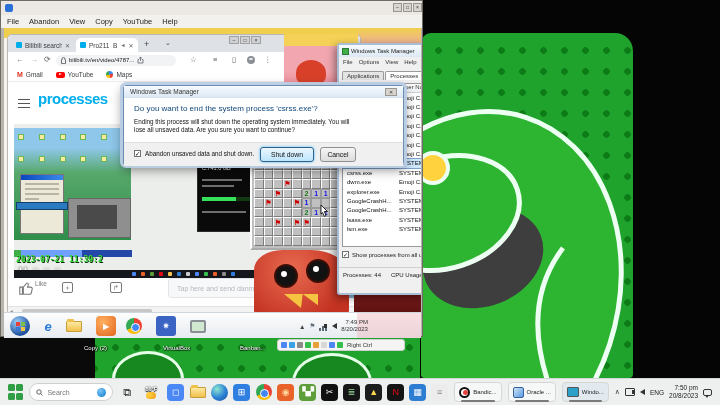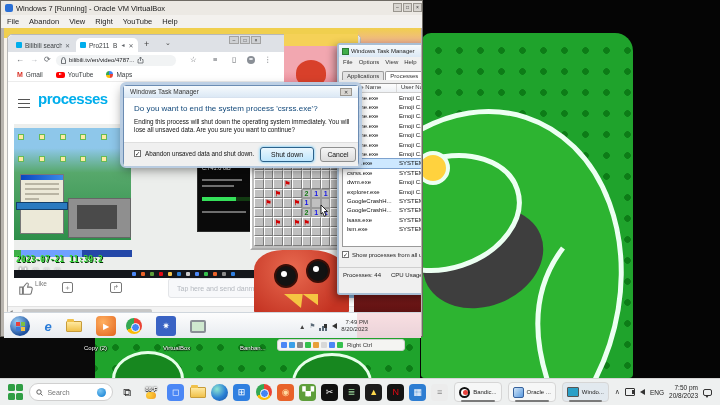--- a/index.html
+++ b/index.html
@@ -168,21 +168,21 @@
   .tm-row.sel{background:#cde8ff;outline:1px solid #7da2ce;}
   .tm-name{width:54px;font-size:6px;color:#111;padding-left:4px;white-space:nowrap;overflow:hidden;}
   .tm-user{width:60px;font-size:6px;color:#111;padding-left:2px;white-space:nowrap;overflow:hidden;}
   .tm-showall{position:absolute;left:3px;top:206px;display:flex;align-items:center;gap:3px;width:118px;}
   .cb{width:7px;height:7px;background:#fff;border:1px solid #707070;color:#1d5fbf;font-size:6px;line-height:6px;text-align:center;flex:0 0 auto;}
   .tm-showall span{font-size:6px;color:#222;white-space:nowrap;overflow:hidden;}
   .tm-status{position:absolute;left:0;top:222px;width:100%;height:14px;background:#f0f0f0;border-top:1px solid #cfcfcf;display:flex;align-items:center;gap:10px;padding:0 4px;}
   .tm-status span{font-size:6px;color:#222;white-space:nowrap;}
 
   
-  .dlg{left:119px;top:57px;width:236px;height:80px;z-index:10;background:#fff;border:1px solid #6b8cb3;outline:3px solid rgba(185,205,228,.95);border-radius:3px;box-shadow:0 4px 12px rgba(0,0,0,.5);}
+  .dlg{left:119px;top:57px;width:281px;height:80px;z-index:10;background:#fff;border:1px solid #6b8cb3;outline:3px solid rgba(185,205,228,.95);border-radius:3px;box-shadow:0 4px 12px rgba(0,0,0,.5);}
   .dlg-title{height:12px;background:linear-gradient(#f6fafd,#dce9f5);display:flex;align-items:center;padding:0 6px;border-bottom:1px solid #d7e2ef;}
   .dlg-title span{font-size:6.5px;color:#333;flex:1;}
   .dlg-x{width:12px;height:8px;background:#d8d5d0;border:1px solid #9a968f;font-size:5px;line-height:6px;text-align:center;color:#333;}
   .dlg-head{position:absolute;left:10px;top:18px;width:216px;font-size:8px;color:#11487a;}
   .dlg-body{position:absolute;left:10px;top:32px;width:218px;font-size:6.3px;line-height:8px;color:#111;}
   .dlg-foot{position:absolute;left:0;top:56px;width:100%;height:24px;background:#f0f0f0;border-top:1px solid #dfdfdf;}
   .dlg-chk{position:absolute;left:10px;top:7px;display:flex;align-items:center;gap:4px;}
   .dlg-chk span{font-size:6.3px;color:#111;}
   .btn{position:absolute;top:4px;height:15px;font-size:6.8px;color:#111;border-radius:3px;text-align:center;line-height:13px;}
   .btn-shut{left:136px;width:54px;background:linear-gradient(#eaf6fd,#bee6fd);border:1px solid #2c628b;box-shadow:0 0 3px #4cc2ff;}
@@ -259,32 +259,31 @@
           <span class="pill-dot" style="background: rgb(75, 135, 245);"></span>
           <span class="pill-dot" style="background: rgb(53, 192, 77);"></span>
         </span>
       <span class="pill-hint">Right Ctrl</span>
     </div>
   </div>
 
   <div class="a vbox">
     <div class="a vb-title">
       <i class="vb-ico"></i>
-      <span>Windows 7 [Running] - Oracle VM VirtualBox</span>
     </div>
     <div class="a vb-ctls">
       <div class="vb-btn">–</div>
       <div class="vb-btn">□</div>
       <div class="vb-btn">×</div>
     </div>
     <div class="a vb-menu">
       <span>File</span>
       <span>Abandon</span>
       <span>View</span>
-      <span>Right</span>
+      <span>Copy</span>
       <span>YouTube</span>
       <span>Help</span>
     </div>
 
     <div class="a vmscr">
       <div class="a wp-yellow"></div>
       <div class="a wp-rsliver"></div>
 
       <div class="a browser">
         <div class="a tabstrip">

